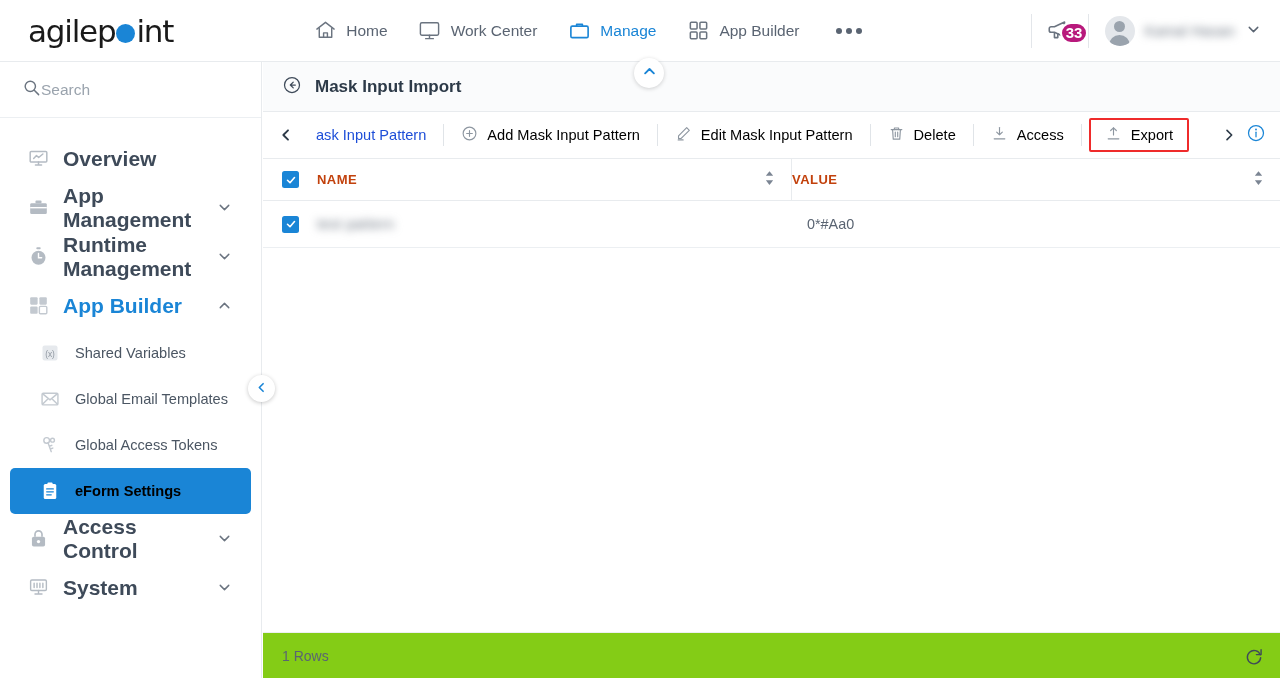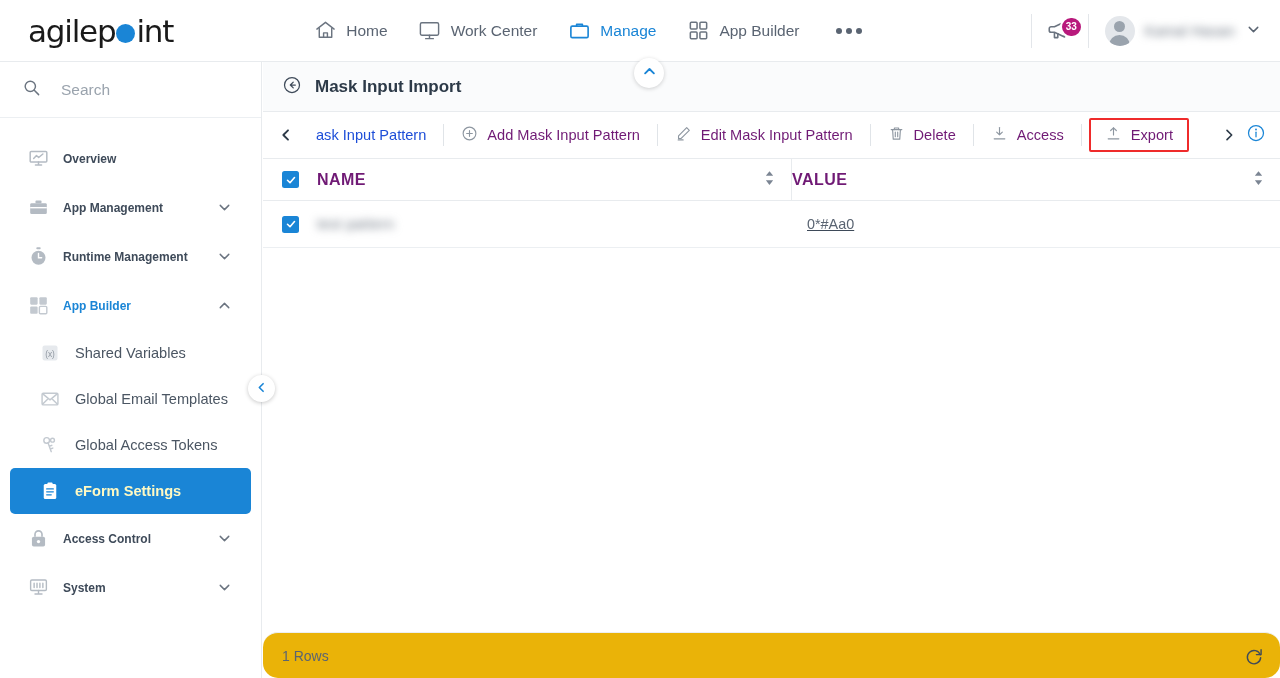--- a/index.html
+++ b/index.html
@@ -36,23 +36,23 @@
   .ellipsis { display:flex; gap:4px; align-items:center; margin-left:6px; cursor:pointer; }
   .ellipsis i { width:6px; height:6px; border-radius:50%; background:#5a6472; display:block; }
 
   .header-right {
     position:absolute; right:0; top:0; height:62px;
     display:flex; align-items:center; gap:0;
   }
   .vdiv { width:1px; height:34px; background:#e3e6ea; }
   .announce { position:relative; width:56px; display:flex; align-items:center; justify-content:center; cursor:pointer; }
   .badge {
-    position:absolute; top:0; left:28px;
+    position:absolute; top:6px; left:28px;
     min-width:22px; height:22px; padding:0 4px; border-radius:11px;
-    background:#b8197c; color:#fff; font-size:10px; font-weight:700;
+    background:#b8197c; color:#fff; font-size:15px; font-weight:700;
     display:flex; align-items:center; justify-content:center;
     border:2px solid #fff;
   }
   .user { display:flex; align-items:center; gap:10px; padding:0 18px 0 16px; cursor:pointer; }
   .avatar {
     width:30px; height:30px; border-radius:50%; background:#e4e7eb;
     display:flex; align-items:flex-end; justify-content:center; overflow:hidden;
   }
   .avatar .head { width:11px; height:11px; border-radius:50%; background:#9aa3ad; position:absolute; margin-bottom:14px;}
   .avatar-wrap { position:relative; width:30px; height:30px; display:flex; align-items:center; justify-content:center;}
@@ -62,36 +62,36 @@
     letter-spacing:0.3px; user-select:none;
   }
   .chev-down-dark { color:#5a6472; }
 
   
   .sidebar {
     position:absolute; left:0; top:62px; width:262px; height:616px;
     background:#ffffff; border-right:1px solid #e8ebee;
   }
   .search {
-    height:56px; display:flex; align-items:center; gap:20px;
+    height:56px; display:flex; align-items:center; gap:0;
     padding-left:22px; border-bottom:1px solid #eceff2; cursor:text;
   }
   .search-ph { font-size:15.5px; color:#9aa3ad; }
   .nav-list { padding-top:16px; }
   .s-item {
     height:49px; display:flex; align-items:center; padding:0 18px 0 18px;
     cursor:pointer; position:relative; border-radius:5px; margin:0 10px;
   }
   .s-icon { width:30px; display:flex; align-items:center; justify-content:flex-start; flex:0 0 30px; }
-  .s-label { font-size:12px; color:#3e4a59; font-weight:600; margin-left:5px; flex:1; }
+  .s-label { font-size:21px; color:#3e4a59; font-weight:600; margin-left:5px; flex:1; }
   .s-item.sub { height:46px; padding-left:30px; }
   .s-item.sub .s-label { font-weight:400; color:#4b5663; font-size:14.6px; }
   .s-item.open > .s-label { color:#1a85d6; }
   .s-item.selected { background:#1a85d6; }
-  .s-item.selected .s-label { color:#fef9c3; font-weight:600; }
+  .s-item.selected .s-label { color:#000000; font-weight:600; }
   .s-caret { margin-left:auto; color:#6b7480; display:flex; align-items:center; }
 
   .collapse-btn {
     position:absolute; left:248px; top:375px; width:27px; height:27px;
     border-radius:50%; background:#fff; box-shadow:0 1px 4px rgba(0,0,0,.22);
     display:flex; align-items:center; justify-content:center; cursor:pointer; z-index:5;
   }
   .top-collapse {
     position:absolute; left:634px; top:58px; width:30px; height:30px;
     border-radius:50%; background:#fff; box-shadow:0 1px 4px rgba(0,0,0,.18);
@@ -107,58 +107,58 @@
   .page-title { font-size:17px; font-weight:700; color:#2d3a48; }
 
   .toolbar {
     height:47px; display:flex; align-items:center; border-bottom:1px solid #e8ebee;
     padding:0 0 0 10px; position:relative;
   }
   .tb-arrow { width:26px; display:flex; align-items:center; justify-content:center; cursor:pointer; color:#2d3a48; }
   .tb-item {
     display:flex; align-items:center; gap:9px; padding:0 17px; height:47px; cursor:pointer;
   }
-  .tb-label { font-size:14.6px; color:#701a75; white-space:nowrap; }
+  .tb-label { font-size:14.6px; color:#000000; white-space:nowrap; }
   .tb-item.plain .tb-label { color:#1d4ed8; }
   .tb-sep { width:1px; height:22px; background:#e0e4e8; }
   .tb-item.highlight {
     border:2px solid #ef2b2b; height:34px; padding:0 14px; border-radius:2px; margin:0 7px;
   }
   .tb-right { margin-left:auto; display:flex; align-items:center; gap:4px; padding-right:14px; }
   .info-ico { cursor:pointer; }
 
   
   .thead {
     height:42px; display:flex; align-items:center; border-bottom:1px solid #e8ebee;
   }
   .th {
     height:42px; display:flex; align-items:center; position:relative;
   }
   .th.name { width:528px; padding-left:19px; }
   .th.value { flex:1; border-left:1px solid #e8ebee; }
-  .th-label { font-size:16px; font-weight:600; color:#701a75; letter-spacing:.45px; }
+  .th-label { font-size:13px; font-weight:600; color:#c2410c; letter-spacing:.45px; }
   .sorter { position:absolute; right:16px; top:50%; transform:translateY(-50%); cursor:pointer; }
   .cb {
     width:17px; height:17px; border-radius:2.5px; background:#1a85d6;
     display:flex; align-items:center; justify-content:center; cursor:pointer; flex:0 0 17px;
   }
   .cb svg { display:block; }
   .tr { height:47px; display:flex; align-items:center; border-bottom:1px solid #eceff2; }
   .td { display:flex; align-items:center; height:47px; }
   .td.name { width:528px; padding-left:19px; gap:18px; }
-  .td.value { flex:1; padding-left:16px;text-decoration:underline; }
+  .td.value { flex:1; padding-left:16px; }
   .cell-blur {
     font-size:14.5px; color:#6b7480; filter:blur(4px); user-select:none; letter-spacing:.4px;
   }
   .cell-text { font-size:14.4px; color:#5a6472; }
 
   .table-body { height:394px; }
   .footer {
     position:absolute; left:0; bottom:0; width:1017px; height:46px;
-    display:flex; align-items:center; border-top:1px solid #eceff2; background:#eab308;border-radius:15px;
+    display:flex; align-items:center; border-top:1px solid #eceff2; background:#84cc16;
   }
   .rows-count { font-size:14px; color:#5a6472; margin-left:19px; }
   .refresh { margin-left:auto; margin-right:16px; cursor:pointer; display:flex; align-items:center; }
 </style>
 </head>
 <body>
 
 <div class="app">
 
   <div class="header">

